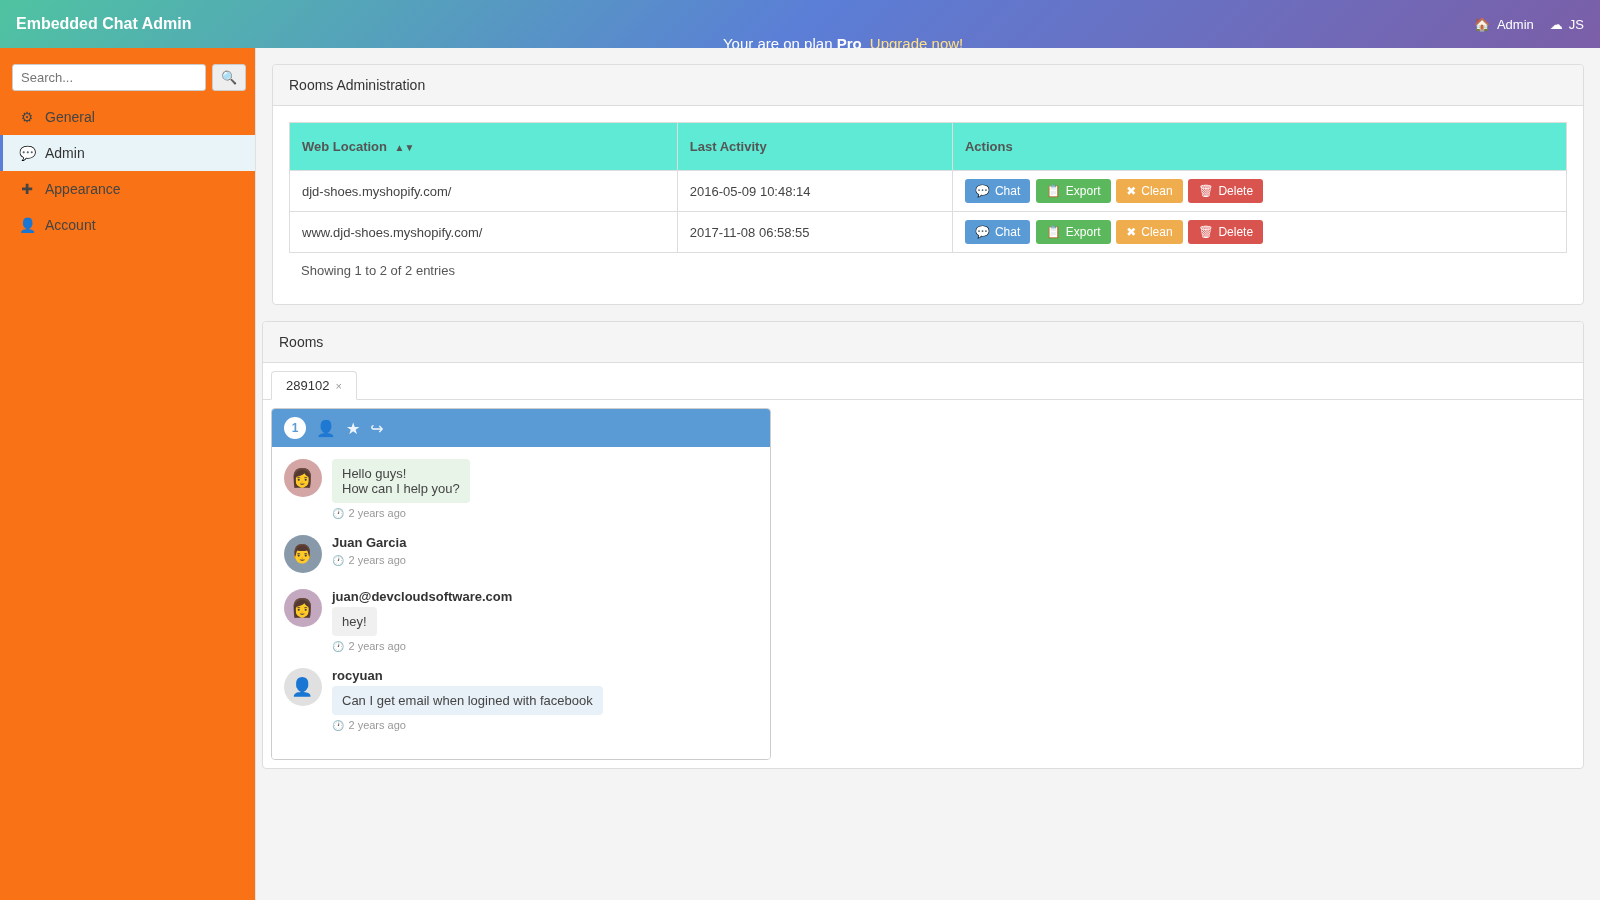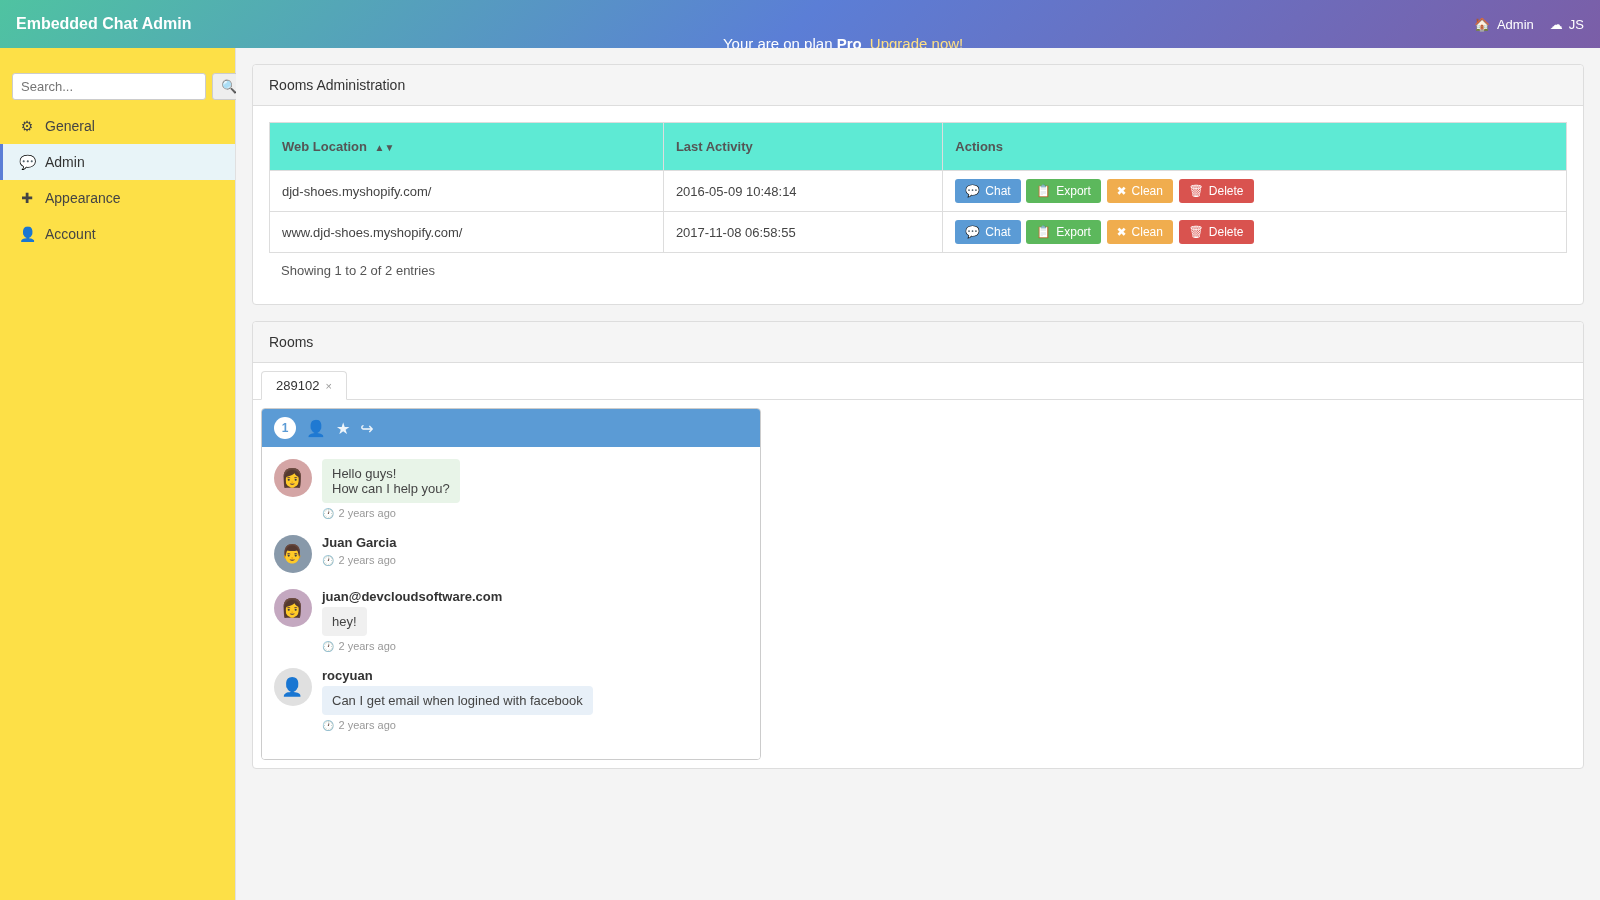--- a/index.html
+++ b/index.html
@@ -52,25 +52,25 @@
 
     
     .layout {
       display: flex;
       flex: 1;
       overflow: hidden;
     }
 
     
     .sidebar {
-      width: 236px;
-      background: #fde047;
+      width: 256px;
+      background: #f97316;
       border-right: 1px solid #e0e0e0;
       flex-shrink: 0;
-      padding-top: 17px;
+      padding-top: 8px;
     }
     .sidebar-search {
       padding: 8px 12px;
       display: flex;
       align-items: center;
       gap: 6px;
     }
     .sidebar-search input {
       flex: 1;
       border: 1px solid #ccc;
@@ -185,21 +185,21 @@
 
     .entries-info {
       padding: 10px 12px;
       font-size: 13px;
       color: #555;
     }
 
     
     .rooms-panel {
       background: white;
-      margin: 0 16px 16px 16px;
+      margin: 0 16px 16px 6px;
       border: 1px solid #ddd;
       border-radius: 4px;
     }
 
     
     .tabs {
       display: flex;
       border-bottom: 1px solid #ddd;
       padding: 8px 8px 0 8px;
       background: white;

